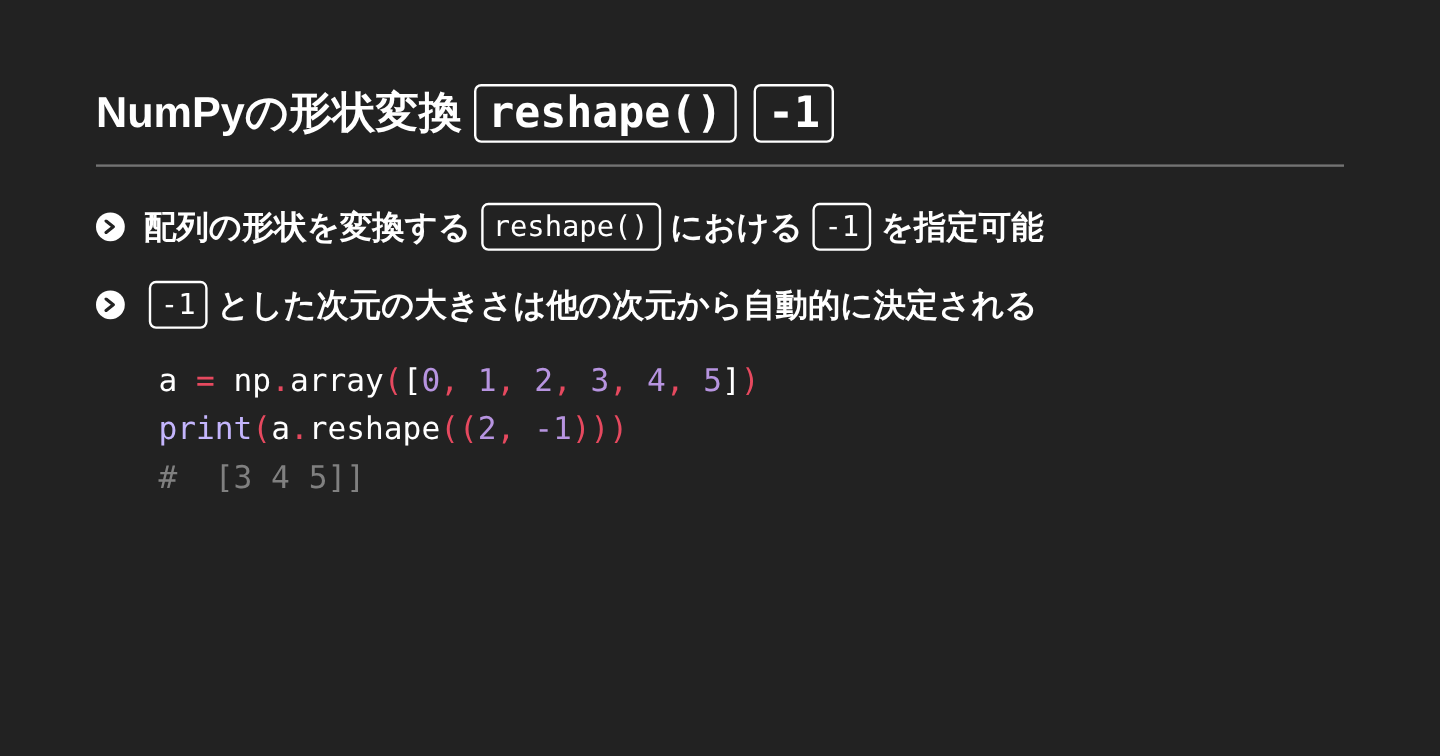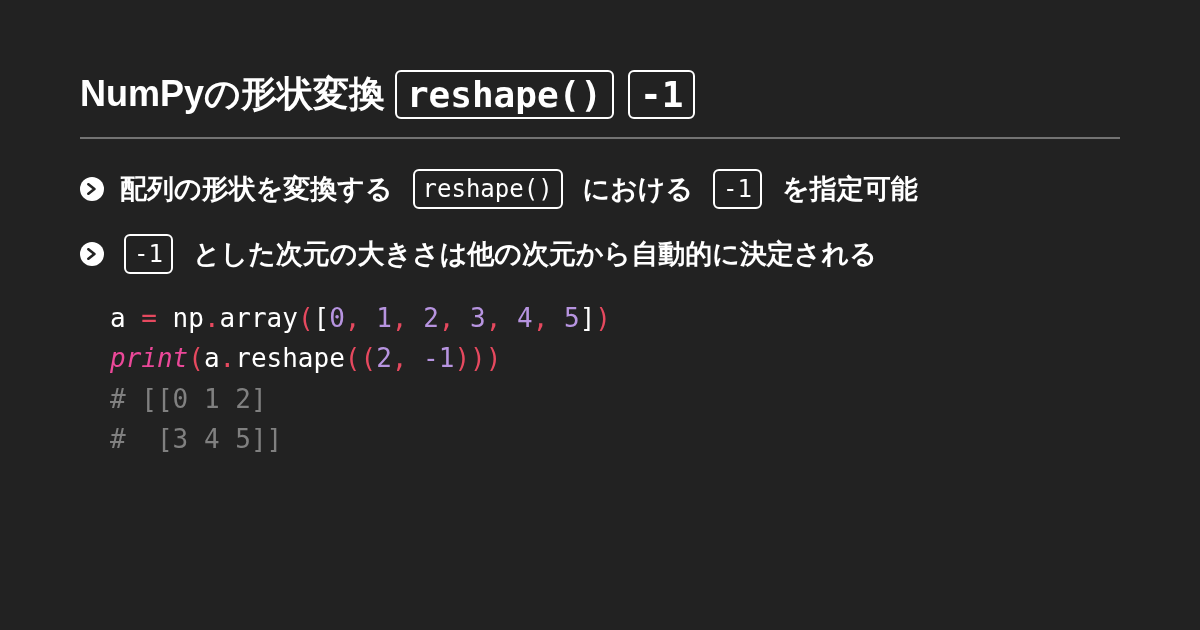--- a/index.html
+++ b/index.html
@@ -59,47 +59,47 @@
       flex-shrink: 0;
     }
     .chevron-icon svg {
       width: 12px;
       height: 12px;
     }
     .bullet-text {
       display: flex;
       align-items: center;
       flex-wrap: wrap;
-      gap: 16px;
+      gap: 4px;
       line-height: 1.5;
     }
     .small-pill {
       font-family: "Menlo", "Consolas", monospace;
       border: 2px solid #ffffff;
       border-radius: 6px;
       padding: 0px 8px;
       margin: 0 4px;
       display: inline-block;
       font-size: 24px;
       font-weight: normal;
     }
     .code-block {
       font-family: "Menlo", "Consolas", monospace;
       font-size: 26px;
       line-height: 1.55;
-      margin-left: 30px;
+      margin-left: 52px;
       margin-top: 8px;
       font-weight: normal;
     }
     .code-line {
       white-space: pre;
     }
     .tok-default { color: #ffffff; }
     .tok-punct { color: #e6495f; }
-    .tok-func { color: #ec4899; font-style: italic; }
+    .tok-func { color: #c4b5fd; }
     .tok-num { color: #b794e0; }
     .tok-comment { color: #808080; }
   </style>
 </head>
 <body>
 
 <h1 class="title">
   <span>NumPyの形状変換</span>
   <span class="code-pill">reshape()</span>
   <span class="code-pill">-1</span>
@@ -129,15 +129,14 @@
       <span class="bullet-text">
         <span class="small-pill">-1</span>
         <span>とした次元の大きさは他の次元から自動的に決定される</span>
       </span>
     </li>
   </ul>
 
 <div class="code-block">
     <div class="code-line"><span class="tok-default">a </span><span class="tok-punct">=</span><span class="tok-default"> np</span><span class="tok-punct">.</span><span class="tok-default">array</span><span class="tok-punct">(</span><span class="tok-default">[</span><span class="tok-num">0</span><span class="tok-punct">,</span><span class="tok-default"> </span><span class="tok-num">1</span><span class="tok-punct">,</span><span class="tok-default"> </span><span class="tok-num">2</span><span class="tok-punct">,</span><span class="tok-default"> </span><span class="tok-num">3</span><span class="tok-punct">,</span><span class="tok-default"> </span><span class="tok-num">4</span><span class="tok-punct">,</span><span class="tok-default"> </span><span class="tok-num">5</span><span class="tok-default">]</span><span class="tok-punct">)</span></div>
     <div class="code-line"><span class="tok-func">print</span><span class="tok-punct">(</span><span class="tok-default">a</span><span class="tok-punct">.</span><span class="tok-default">reshape</span><span class="tok-punct">((</span><span class="tok-num">2</span><span class="tok-punct">,</span><span class="tok-default"> </span><span class="tok-num">-1</span><span class="tok-punct">)))</span></div>
-    <div class="code-line"><span class="tok-comment"># [[0 1 2]</span></div>
     <div class="code-line"><span class="tok-comment">#  [3 4 5]]</span></div>
   </div>
 
 </body></html>

